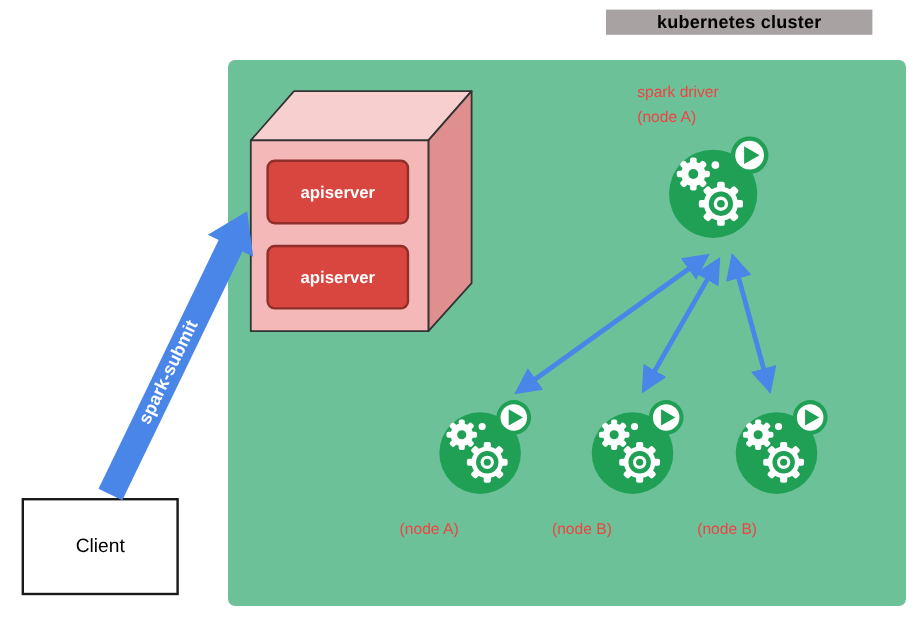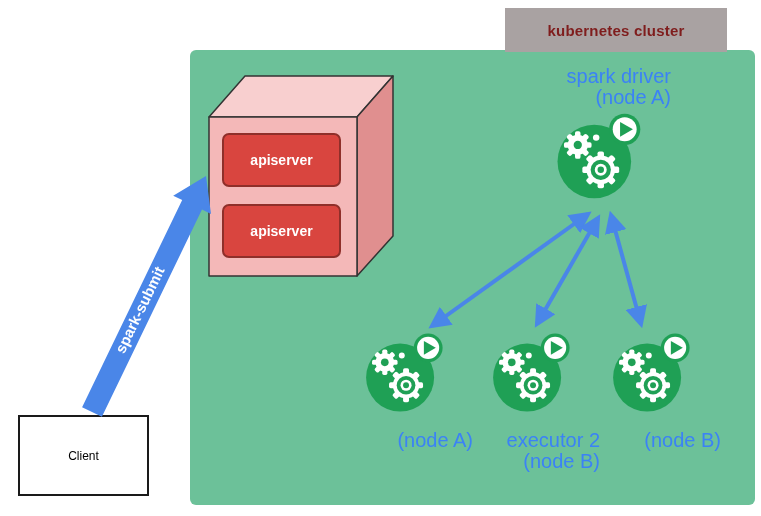--- a/index.html
+++ b/index.html
@@ -6,46 +6,46 @@
   html,body { background:#ffffff; }
   body { font-family:"Liberation Sans", sans-serif; }
   .stage {
     position:relative; width:761px; height:516px; background:#ffffff; overflow:hidden;
   }
   .cluster-panel {
     position:absolute; left:190px; top:50px; width:565px; height:455px;
     background:#6cc199; border-radius:6px;
   }
   .cluster-label {
-    position:absolute; left:505px; top:8px; width:222px; height:44px;
-    background:#a9a2a2; color:#7f1d1d; font-weight:bold; font-size:15px;
+    position:absolute; left:505px; top:8px; width:222px; height:21px;
+    background:#a9a2a2; color:#000000; font-weight:bold; font-size:15px;
     display:flex; align-items:center; justify-content:center; letter-spacing:.2px;
   }
   .client-box {
     position:absolute; left:18px; top:415px; width:131px; height:81px;
     background:#ffffff; border:2px solid #1a1a1a;
     display:flex; align-items:center; justify-content:center;
-    font-size:12px; color:#000000;
+    font-size:16px; color:#000000;
   }
   .cube-svg { position:absolute; left:195px; top:63px; width:205px; height:220px; }
   .cp-box {
     position:absolute; width:119px; height:54px;
     background:#d9453f; border:2px solid #8f2f2a; border-radius:7px;
     color:#ffffff; font-weight:bold; font-size:14px;
     display:flex; align-items:center; justify-content:center;
   }
   .cp-apiserver { left:222px; top:133px; }
   .cp-scheduler { left:222px; top:204px; }
   .pod { position:absolute; }
   .pod-driver { left:552px; top:110px; width:92px; height:92px; }
   .pod-e1 { left:361px; top:330px; width:85px; height:85px; }
   .pod-e2 { left:488px; top:330px; width:85px; height:85px; }
   .pod-e3 { left:608px; top:330px; width:85px; height:85px; }
   .node-label {
-    position:absolute; text-align:right; font-size:20px; color:#3b82f6; line-height:21px;
+    position:absolute; text-align:left; font-size:13px; color:#ef4444; line-height:21px;
   }
   .lbl-driver { left:531px; top:66px; width:140px; }
   .lbl-e1 { left:333px; top:430px; width:140px; }
   .lbl-e2 { left:460px; top:430px; width:140px; }
   .lbl-e3 { left:581px; top:430px; width:140px; }
   .arrows-overlay {
     position:absolute; left:0; top:0; width:761px; height:516px;
     pointer-events:none; z-index:6;
   }
 </style>
@@ -118,21 +118,20 @@
     <use href="#spark-pod"></use>
   </svg>
   <svg class="pod pod-e3" viewBox="0 0 100 100">
     <use href="#spark-pod"></use>
   </svg>
 
   <div class="node-label lbl-e1">
     <div>(node A)</div>
   </div>
   <div class="node-label lbl-e2">
-    <div>executor 2</div>
     <div>(node B)</div>
   </div>
   <div class="node-label lbl-e3">
     <div>(node B)</div>
   </div>
 
   <div class="client-box">Client</div>
 
   <svg class="arrows-overlay" viewBox="0 0 761 516">
     <defs>

